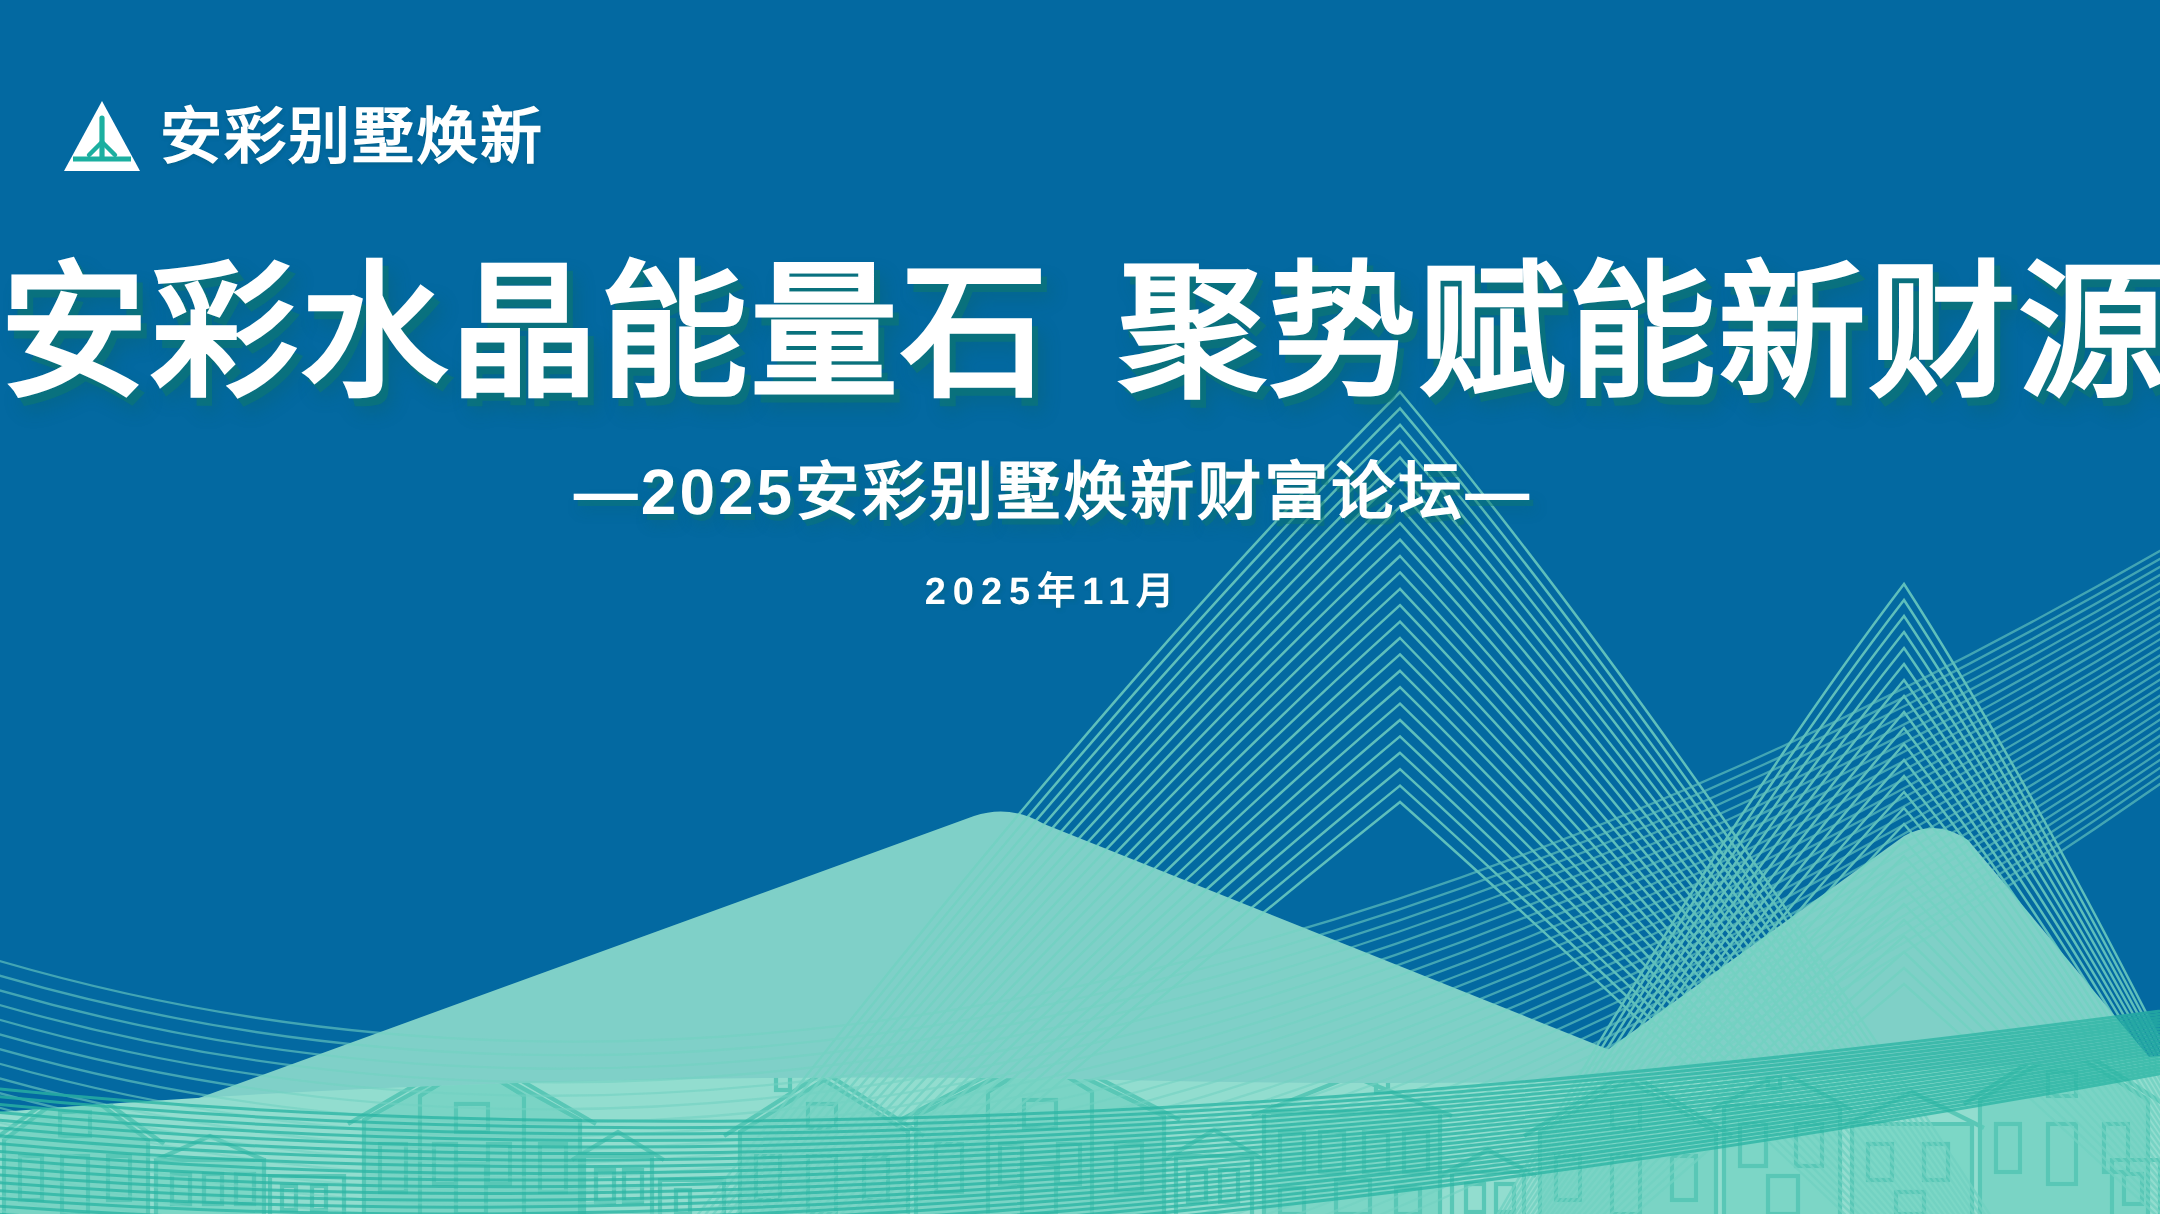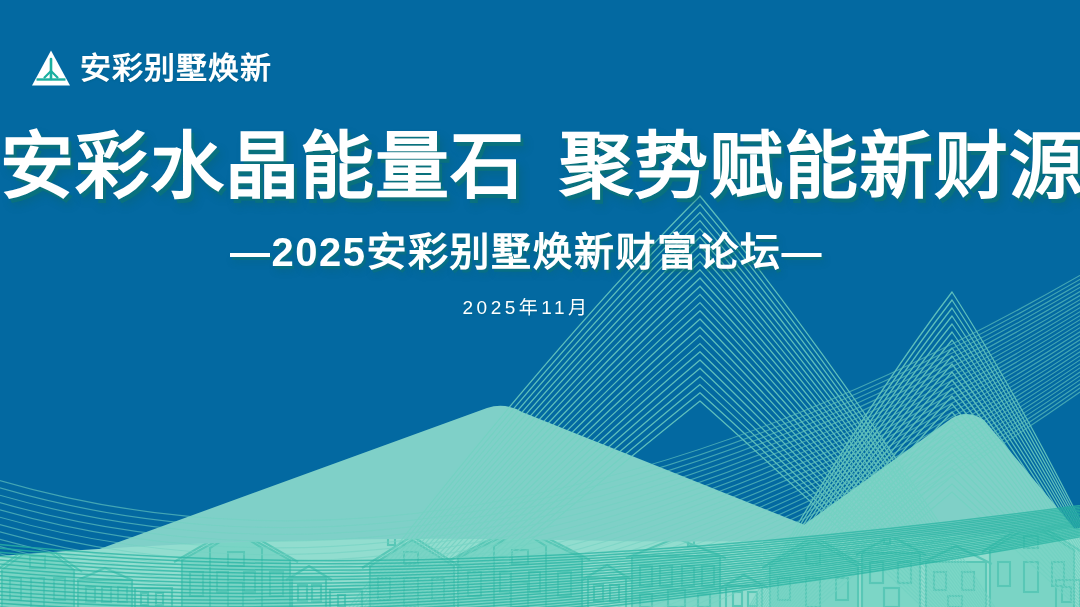--- a/index.html
+++ b/index.html
@@ -79,21 +79,21 @@
       5px 7px 9px rgba(10,95,86,0.30);
   }
   .headline .gap {
     display: inline-block;
     width: 34px;
   }
 
   .subtitle {
     margin-top: 14px;
     color: #ffffff;
-    font-size: 40px;
+    font-size: 32px;
     font-weight: bold;
     letter-spacing: 1.5px;
     white-space: nowrap;
     text-shadow:
       2px 3px 0px rgba(14,122,110,0.45),
       3px 5px 7px rgba(10,95,86,0.25);
   }
 
   .location {
     margin-top: 48px;
@@ -102,21 +102,21 @@
     font-weight: bold;
     letter-spacing: 3px;
     white-space: nowrap;
     text-shadow: 1px 2px 3px rgba(10,95,86,0.28);
   }
 
   .date {
     margin-top: 14px;
     color: #ffffff;
     font-size: 19px;
-    font-weight: normal;
+    font-weight: bold;
     letter-spacing: 3.5px;
     white-space: nowrap;
     text-shadow: 1px 1px 2px rgba(10,95,86,0.22);
   }
 </style>
 </head>
 <body>
 
 <div id="poster">
 

